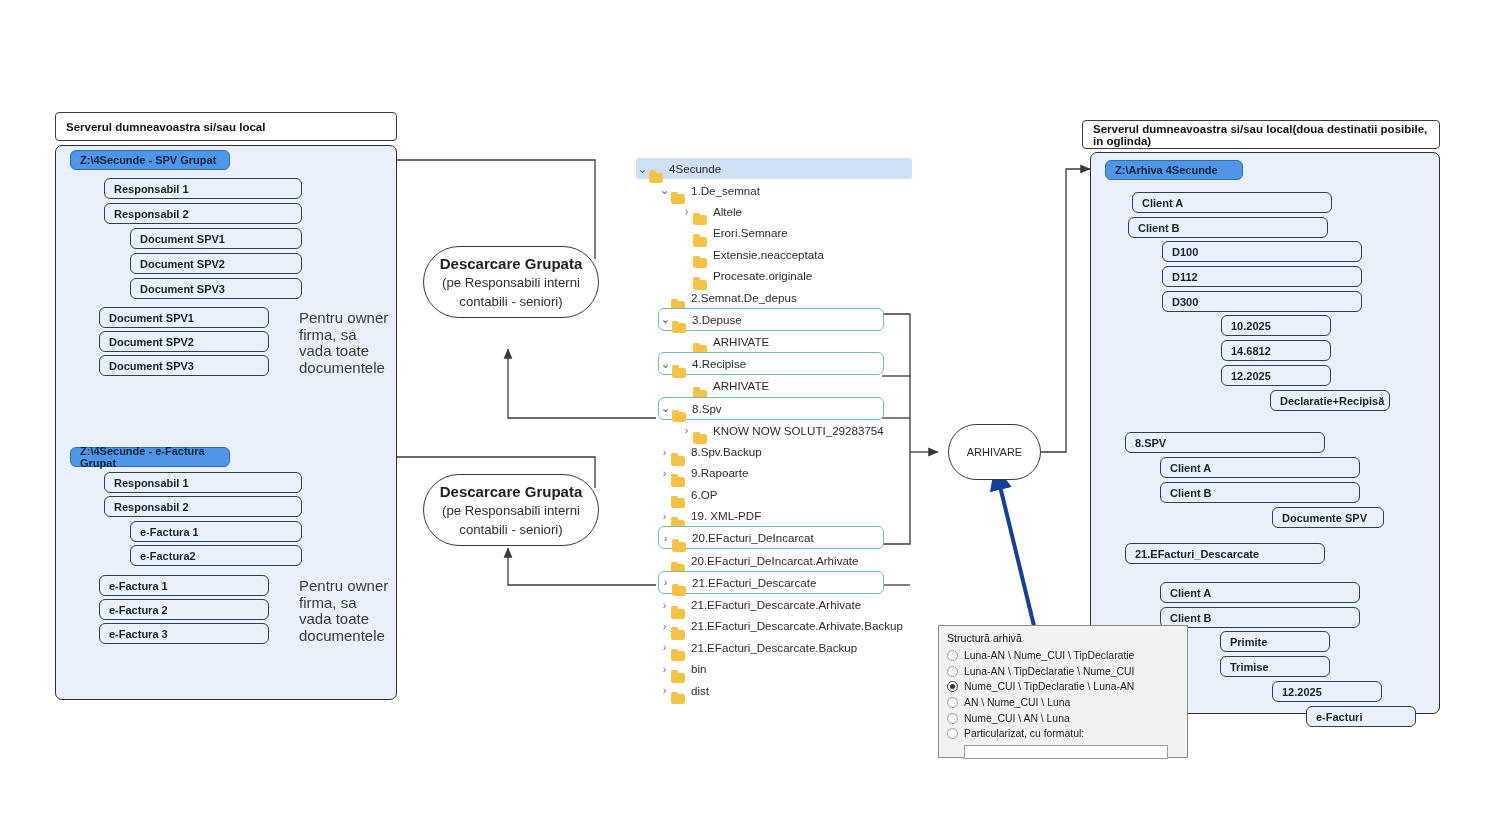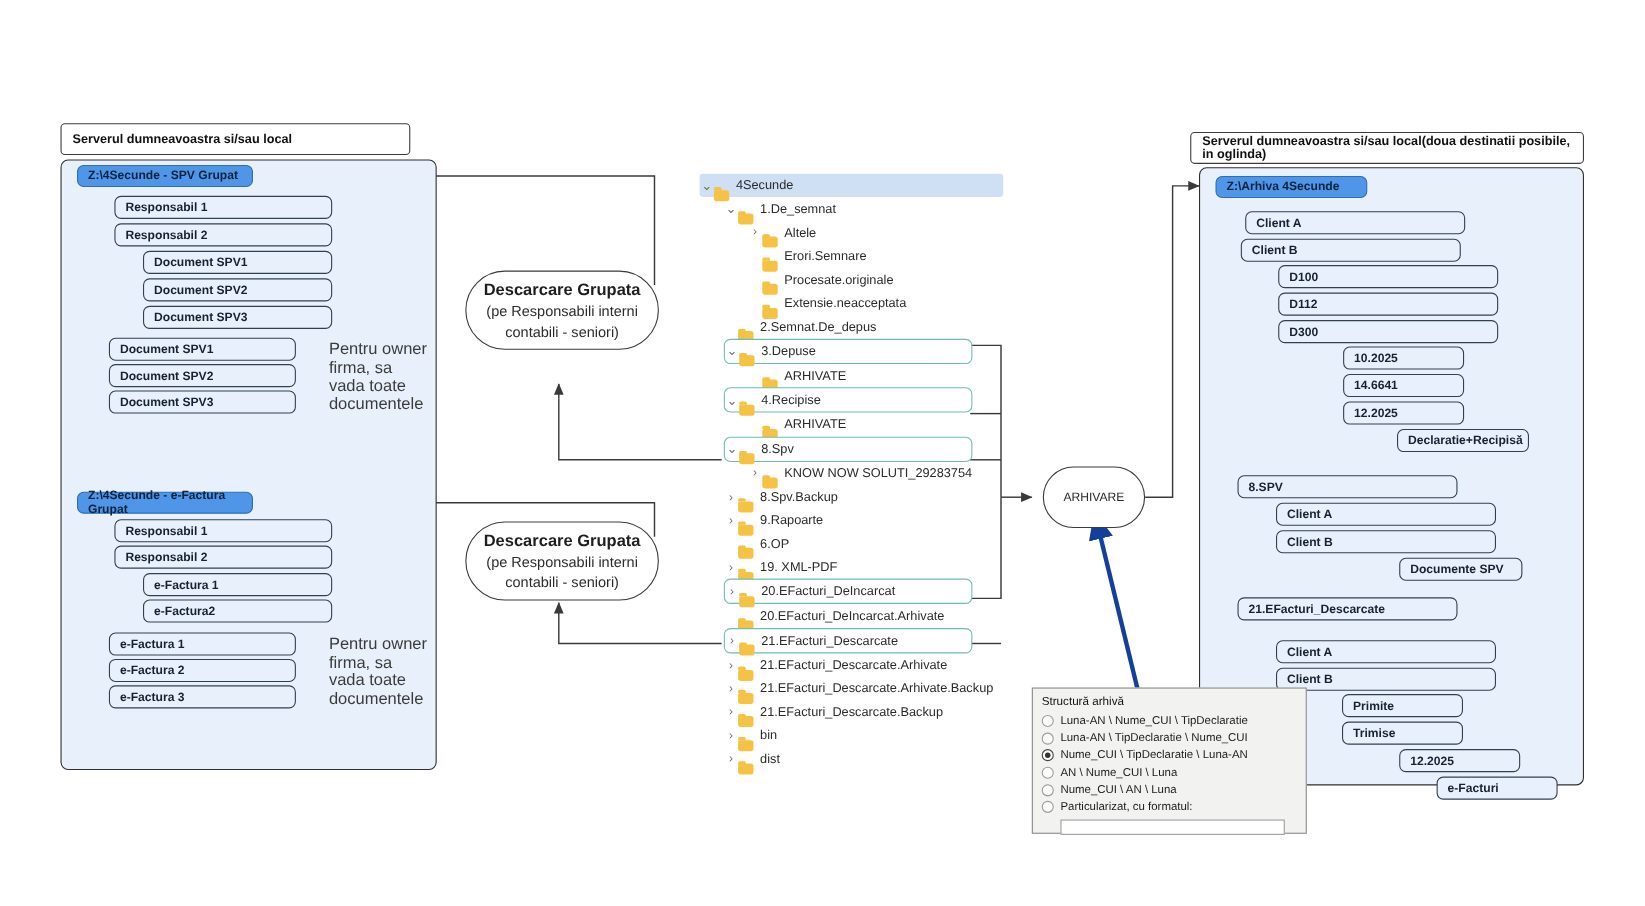--- a/index.html
+++ b/index.html
@@ -95,21 +95,21 @@
     </g>
 
     <path d="M1035,630 L998,478" fill="none" stroke="#14409c" stroke-width="4" marker-end="url(#ahb)"></path>
 
     <g fill="none" stroke="#3a3a3a" stroke-width="1.6">
       <path d="M268,309 q7,0 7,8 v8 q0,8 7,8 q-7,0 -7,8 v8 q0,8 -7,8"></path>
       <path d="M268,577 q7,0 7,8 v8 q0,8 7,8 q-7,0 -7,8 v8 q0,8 -7,8"></path>
     </g>
   </svg>
 
-  <div class="hdr-box" style="left:55px;top:112px;width:318px;height:29px;">
+  <div class="hdr-box" style="left:55px;top:112px;width:342px;height:29px;">
     <span>Serverul dumneavoastra si/sau local</span>
   </div>
 
   <div class="panel" style="left:55px;top:145px;width:342px;height:555px;"></div>
 
   <div class="nb blue" style="left:70px;top:150px;width:160px;height:20px;">
     <span>Z:\4Secunde - SPV Grupat</span>
   </div>
   <div class="nb" style="left:104px;top:178px;width:198px;height:21px;">
     <span>Responsabil 1</span>
@@ -195,26 +195,26 @@
         <span class="lbl">Altele</span>
       </div>
       <div class="trow" style="margin-left: 44px; width: auto;">
         <span class="chev"></span>
         <span class="fold"></span>
         <span class="lbl">Erori.Semnare</span>
       </div>
       <div class="trow" style="margin-left: 44px; width: auto;">
         <span class="chev"></span>
         <span class="fold"></span>
+        <span class="lbl">Extensie.neacceptata</span>
+      </div>
+      <div class="trow" style="margin-left: 44px; width: auto;">
+        <span class="chev"></span>
+        <span class="fold"></span>
         <span class="lbl">Procesate.originale</span>
-      </div>
-      <div class="trow" style="margin-left: 44px; width: auto;">
-        <span class="chev"></span>
-        <span class="fold"></span>
-        <span class="lbl">Extensie.neacceptata</span>
       </div>
       <div class="trow" style="margin-left: 22px; width: auto;">
         <span class="chev"></span>
         <span class="fold"></span>
         <span class="lbl">2.Semnat.De_depus</span>
       </div>
       <div class="trow hl" style="margin-left: 22px; width: 224px;">
         <span class="chev" style="font-size: 12px;">⌄</span>
         <span class="fold"></span>
         <span class="lbl">3.Depuse</span>
@@ -326,21 +326,21 @@
       <div class="nb" style="left: 1162px; top: 266px; width: 200px; height: 21px;">
         <span>D112</span>
       </div>
       <div class="nb" style="left: 1162px; top: 291px; width: 200px; height: 21px;">
         <span>D300</span>
       </div>
       <div class="nb" style="left: 1221px; top: 315px; width: 110px; height: 21px;">
         <span>10.2025</span>
       </div>
       <div class="nb" style="left: 1221px; top: 340px; width: 110px; height: 21px;">
-        <span>14.6641</span>
+        <span>14.6812</span>
       </div>
       <div class="nb" style="left: 1221px; top: 365px; width: 110px; height: 21px;">
         <span>12.2025</span>
       </div>
       <div class="nb" style="left: 1270px; top: 390px; width: 120px; height: 21px;">
         <span>Declaratie+Recipisă</span>
       </div>
       <div class="nb" style="left: 1125px; top: 432px; width: 200px; height: 21px;">
         <span>8.SPV</span>
       </div>

